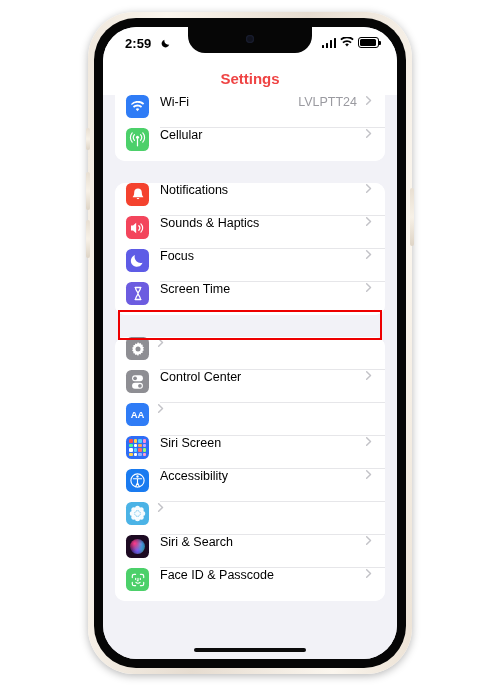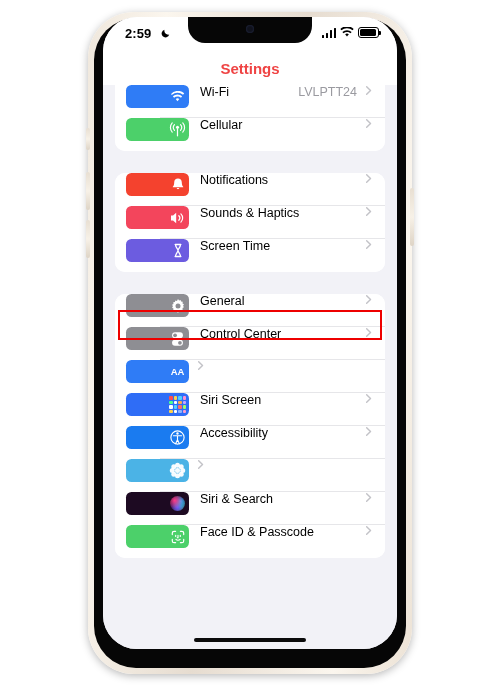--- a/index.html
+++ b/index.html
@@ -37,21 +37,21 @@
     top: 18px;
     width: 312px;
     height: 650px;
     border-radius: 42px;
     background: #060606;
   }
 
   .phone-screen {
     position: absolute;
     left: 103px;
-    top: 17px;
+    top: 27px;
     width: 294px;
     height: 632px;
     border-radius: 34px;
     background: #f2f2f7;
     overflow: hidden;
   }
 
   
   .btn-side {
     position: absolute;
@@ -214,21 +214,20 @@
   .ico {
     width: 23px;
     height: 23px;
     border-radius: 5.5px;
     flex: 0 0 auto;
     display: flex;
     align-items: center;
     justify-content: center;
     position: relative;
     overflow: hidden;
-    padding-left: 40px;
   }
   .ico svg { display: block; }
 
   .row-label {
     margin-left: 11px;
     font-size: 12.5px;
     color: #000;
     flex: 1 1 auto;
     white-space: nowrap;
   }
@@ -418,20 +417,33 @@
             </svg>
           </div>
           <div class="row-label">Sounds &amp; Haptics</div>
           <div class="row-value"></div>
           <svg class="chev" viewBox="0 0 12 12">
               <path d="M4 2l4.2 4L4 10" fill="none" stroke="currentColor" stroke-width="1.6" stroke-linecap="round" stroke-linejoin="round"></path>
             </svg>
           <div class="sep"></div>
         </div>
 
+        <div class="row">
+          <div class="ico" style="background:#5e5ce6">
+            <svg width="15" height="15" viewBox="0 0 16 16">
+              <path d="M13.4 10.3A6.4 6.4 0 0 1 5.3 2.2a6.4 6.4 0 1 0 8.1 8.1z" fill="#fff"></path>
+            </svg>
+          </div>
+          <div class="row-label">Focus</div>
+          <div class="row-value"></div>
+          <svg class="chev" viewBox="0 0 12 12">
+              <path d="M4 2l4.2 4L4 10" fill="none" stroke="currentColor" stroke-width="1.6" stroke-linecap="round" stroke-linejoin="round"></path>
+            </svg>
+          <div class="sep"></div>
+        </div>
 
         <div class="row">
           <div class="ico" style="background:#6c5ce0">
             <svg width="12" height="15" viewBox="0 0 12 16">
               <path d="M3 1.6h6M3 14.4h6" stroke="#fff" stroke-width="1.5" stroke-linecap="round"></path>
               <path d="M3.4 1.9c0 3 2.6 4.4 2.6 6.1 0 1.7-2.6 3.1-2.6 6.1M8.6 1.9c0 3-2.6 4.4-2.6 6.1 0 1.7 2.6 3.1 2.6 6.1" fill="none" stroke="#fff" stroke-width="1.4" stroke-linecap="round"></path>
             </svg>
           </div>
           <div class="row-label">Screen Time</div>
           <div class="row-value"></div>
@@ -444,21 +456,20 @@
 
       <div class="group last">
 
         <div class="row">
           <div class="ico" style="background:#8e8e93">
             <svg width="16" height="16" viewBox="0 0 16 16">
               <path d="M8 1.1l1.05 1.3 1.6-.5.45 1.62 1.65.2-.22 1.66 1.4.9-.85 1.44.85 1.44-1.4.9.22 1.66-1.65.2-.45 1.62-1.6-.5L8 14.9l-1.05-1.3-1.6.5-.45-1.62-1.65-.2.22-1.66-1.4-.9.85-1.44L2.07 6.84l1.4-.9-.22-1.66 1.65-.2.45-1.62 1.6.5z" fill="#fff"></path>
               <circle cx="8" cy="8" r="2.5" fill="#8e8e93"></circle>
             </svg>
           </div>
-          <div class="row-label">General</div>
           <div class="row-value"></div>
           <svg class="chev" viewBox="0 0 12 12">
               <path d="M4 2l4.2 4L4 10" fill="none" stroke="currentColor" stroke-width="1.6" stroke-linecap="round" stroke-linejoin="round"></path>
             </svg>
           <div class="sep"></div>
         </div>
 
         <div class="row">
           <div class="ico" style="background:#8e8e93">
             <svg width="15" height="16" viewBox="0 0 16 17">

